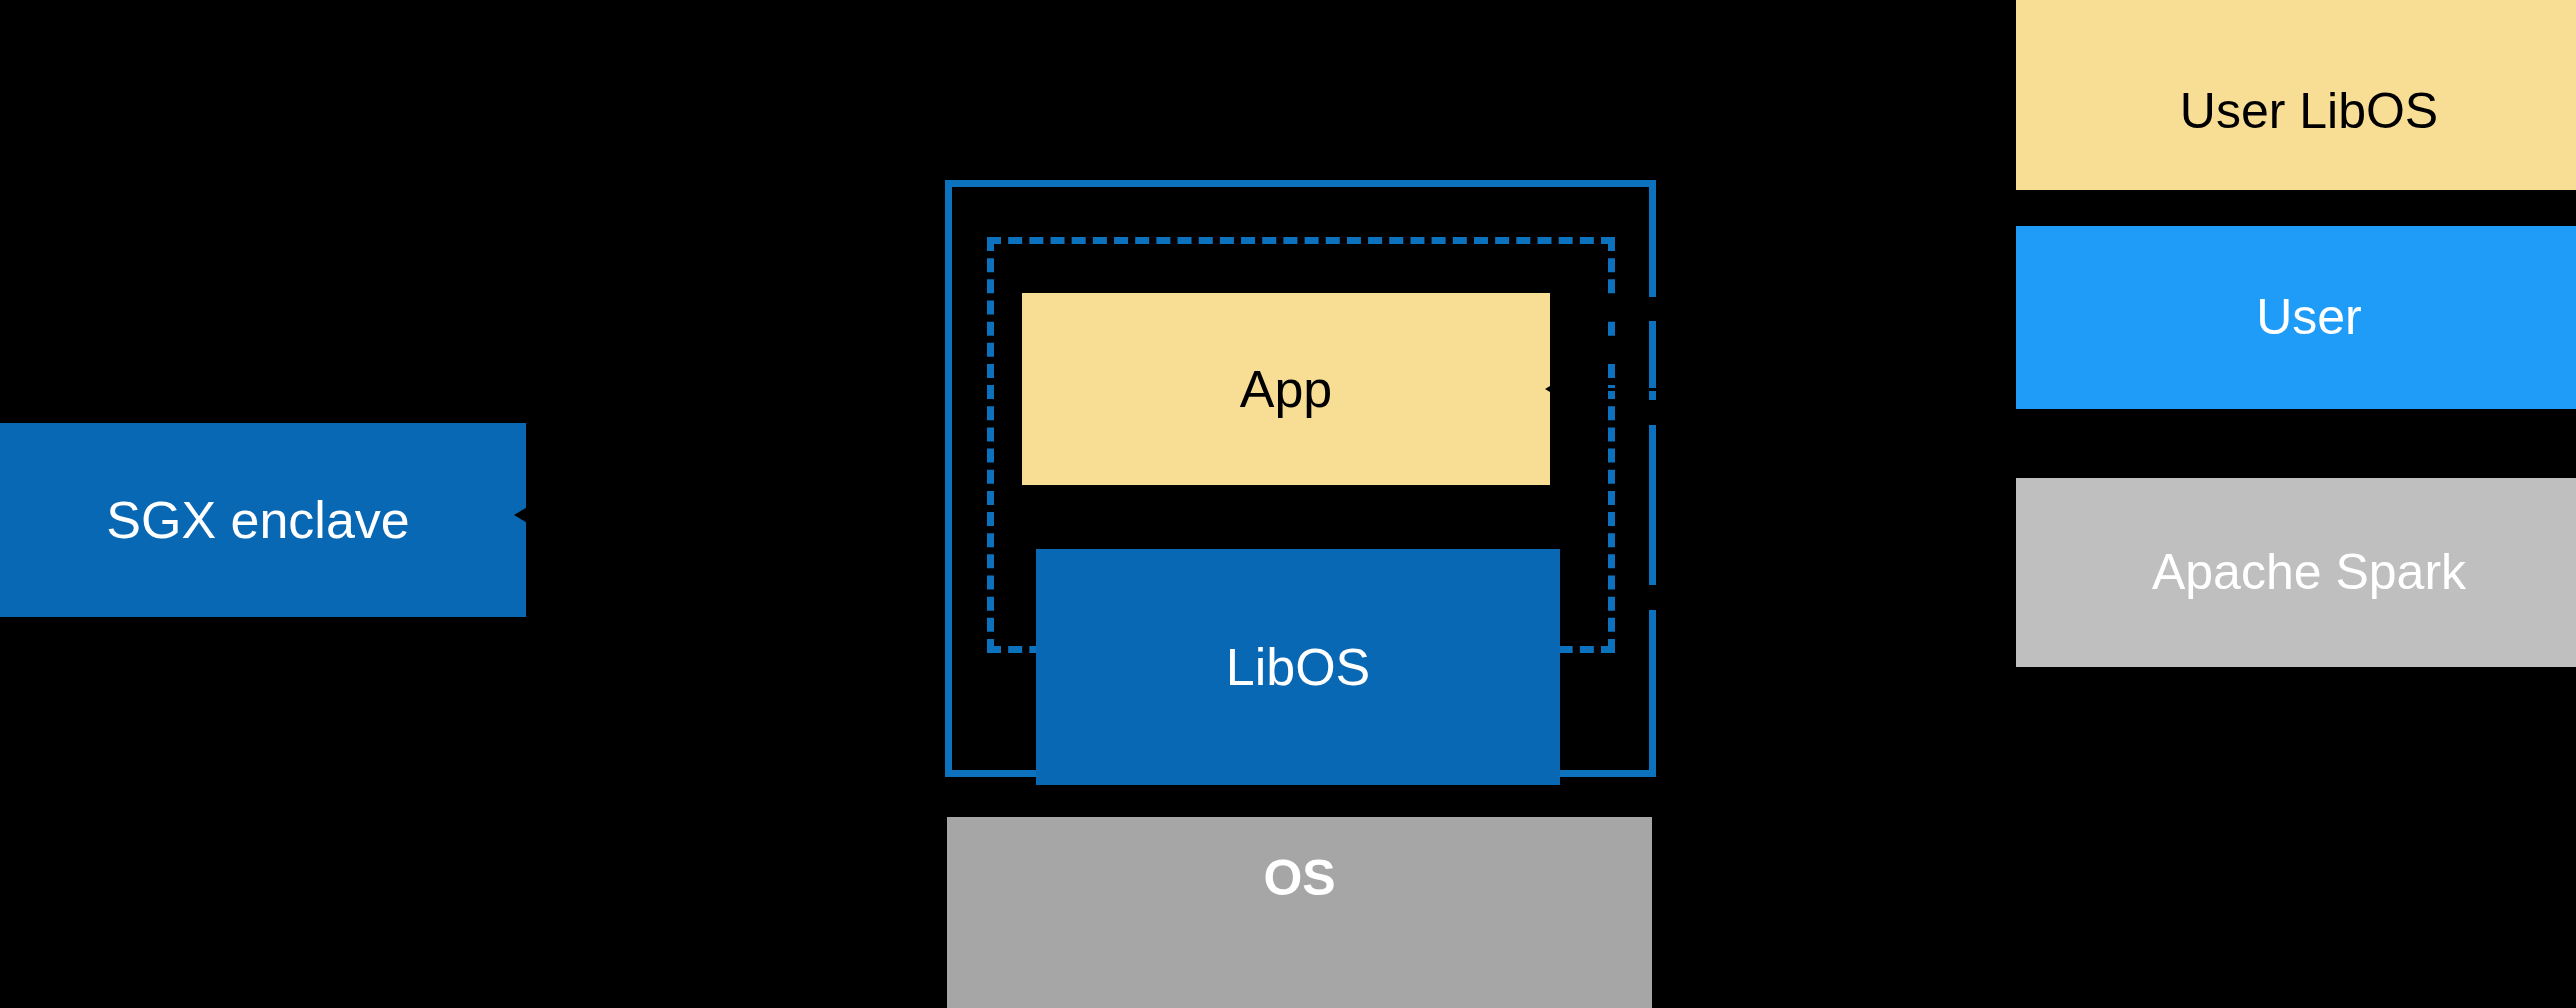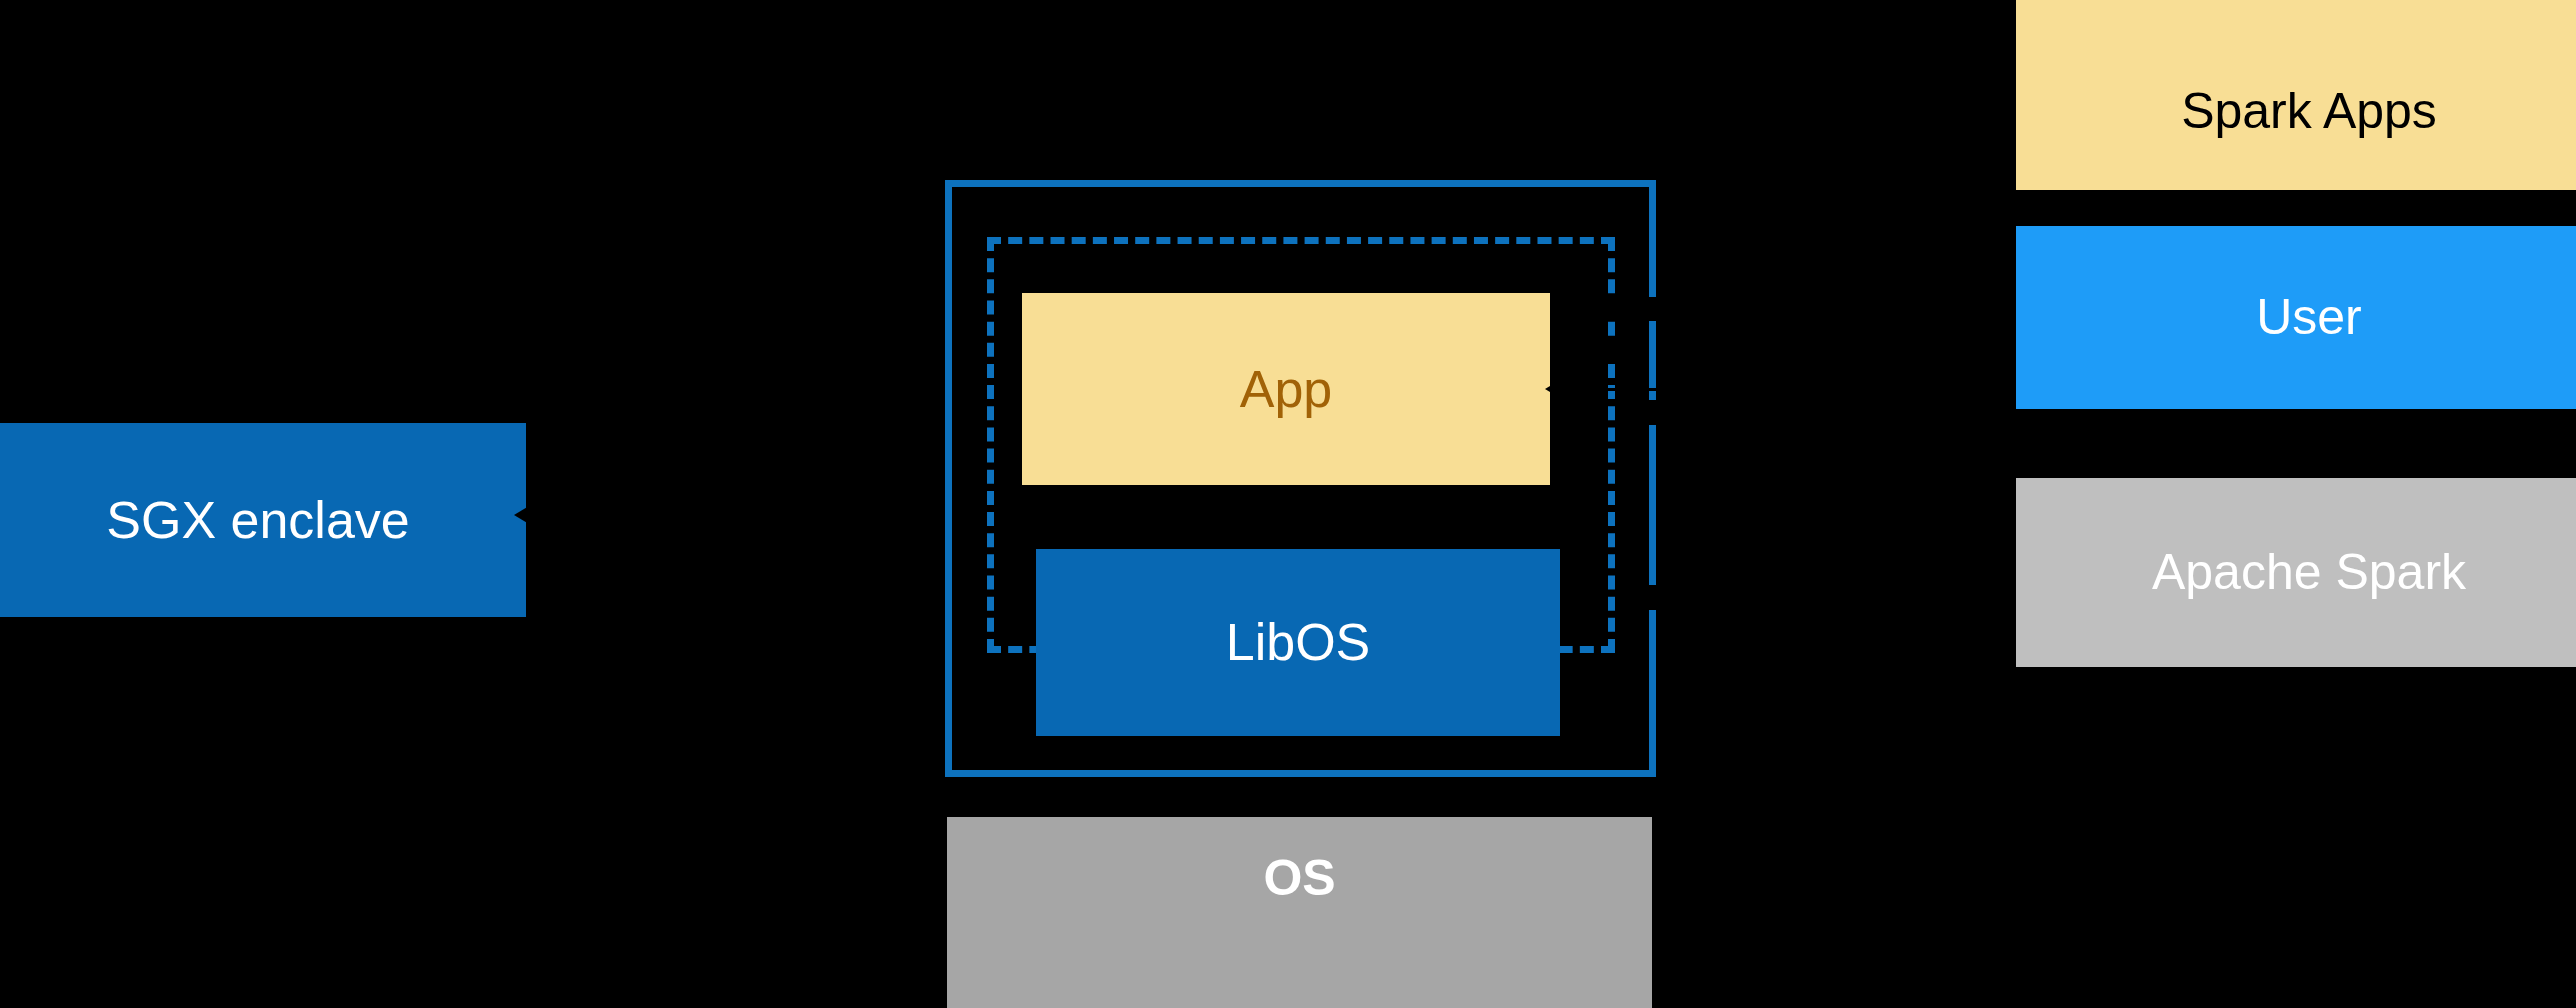--- a/index.html
+++ b/index.html
@@ -60,30 +60,30 @@
     background: transparent;
   }
 
   
   #app-box {
     left: 1022px;
     top: 293px;
     width: 528px;
     height: 192px;
     background: #F8DE95;
-    color: #a16207;
+    color: #000000;
     font-size: 52px;
   }
 
   
   #libos-box {
     left: 1036px;
     top: 549px;
     width: 524px;
-    height: 187px;
+    height: 236px;
     background: #0868B3;
     color: #FFFFFF;
     font-size: 52px;
   }
 
   
   #os-box {
     left: 947px;
     top: 817px;
     width: 705px;
@@ -201,21 +201,21 @@
   <div class="connector" id="app-connector-line"></div>
   <div class="arrowhead" id="app-arrowhead"></div>
 
   <div class="border-notch" id="notch-dashed-upper"></div>
   <div class="border-notch" id="notch-solid-upper"></div>
   <div class="border-notch" id="notch-dashed-lower"></div>
   <div class="border-notch" id="notch-solid-lower"></div>
   <div class="border-notch" id="notch-solid-bottom"></div>
 
   <div class="box" id="user-apps-box">
-    <span class="box-label">Spark Apps</span>
+    <span class="box-label">User LibOS</span>
   </div>
 
   <div class="box" id="bigdl-box">
     <span class="box-label">User</span>
   </div>
 
   <div class="box" id="apache-spark-box">
     <span class="box-label">Apache Spark</span>
   </div>
 

